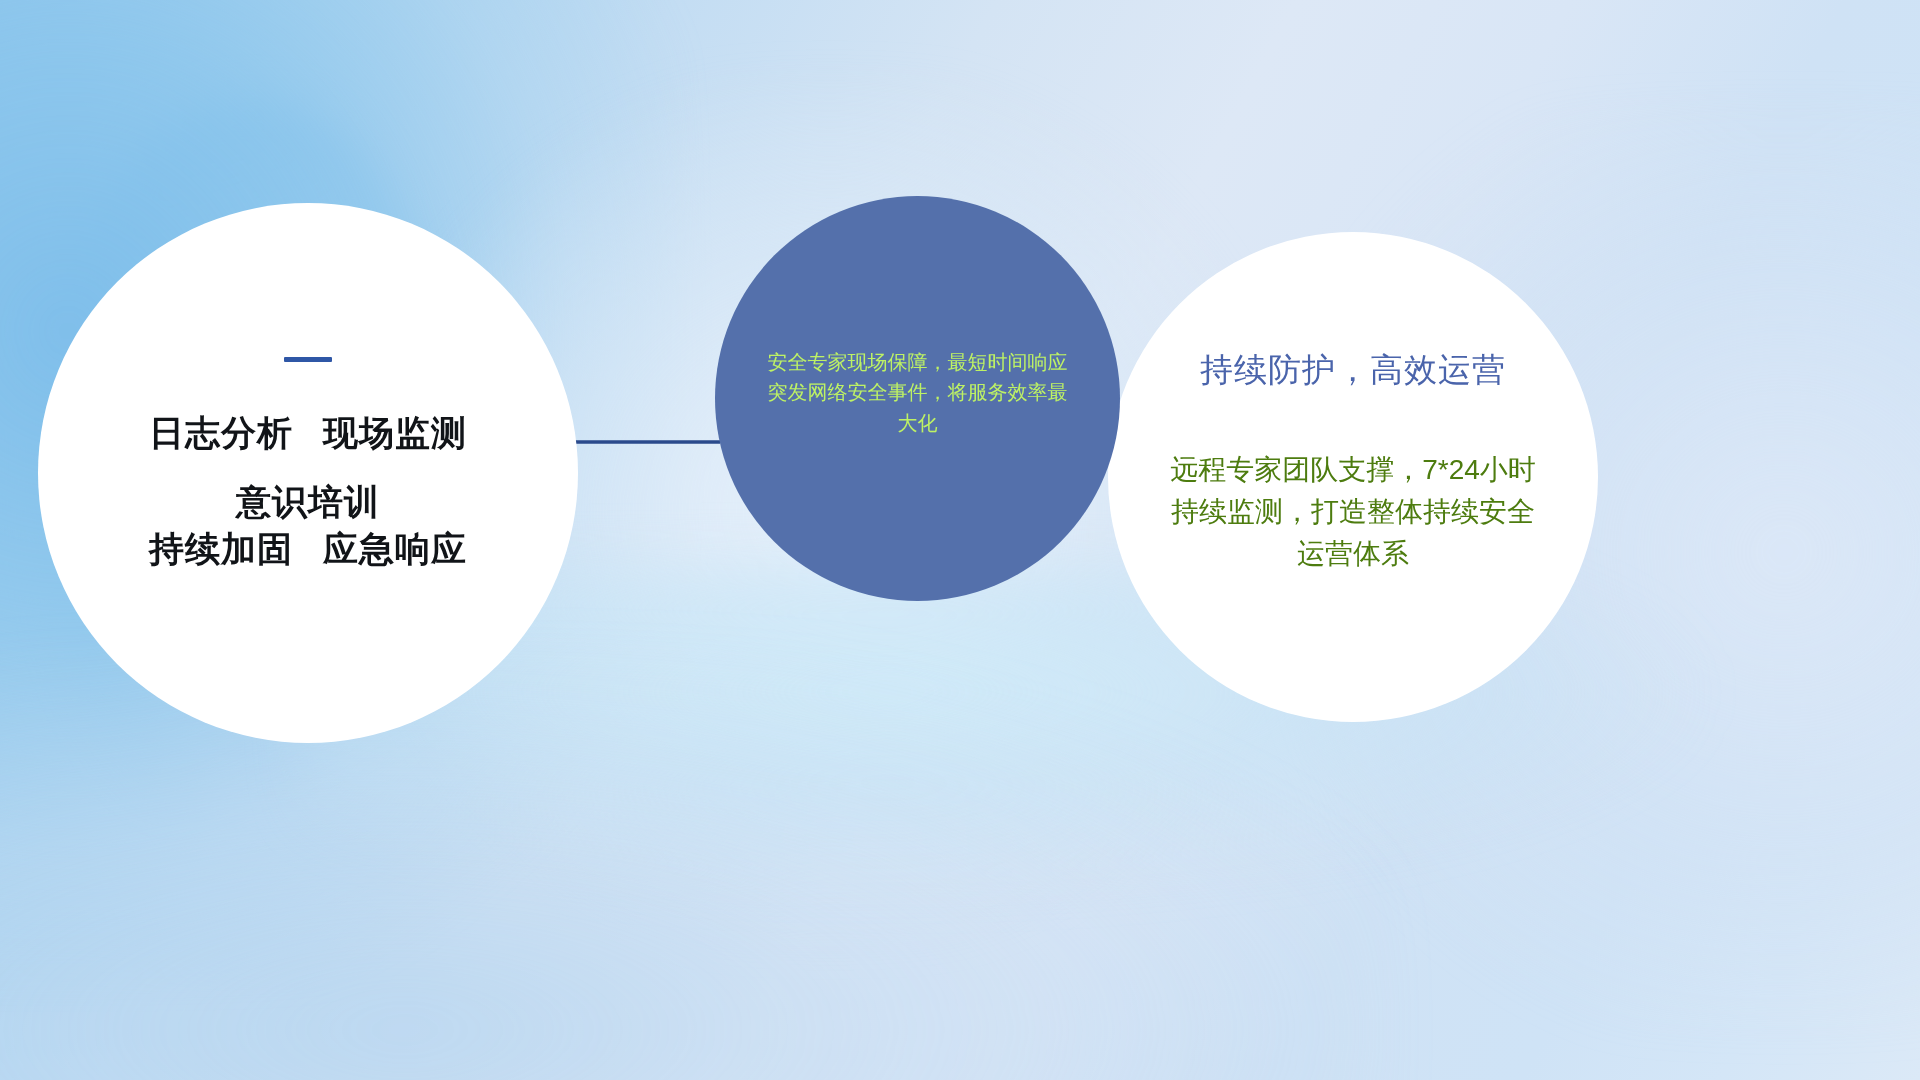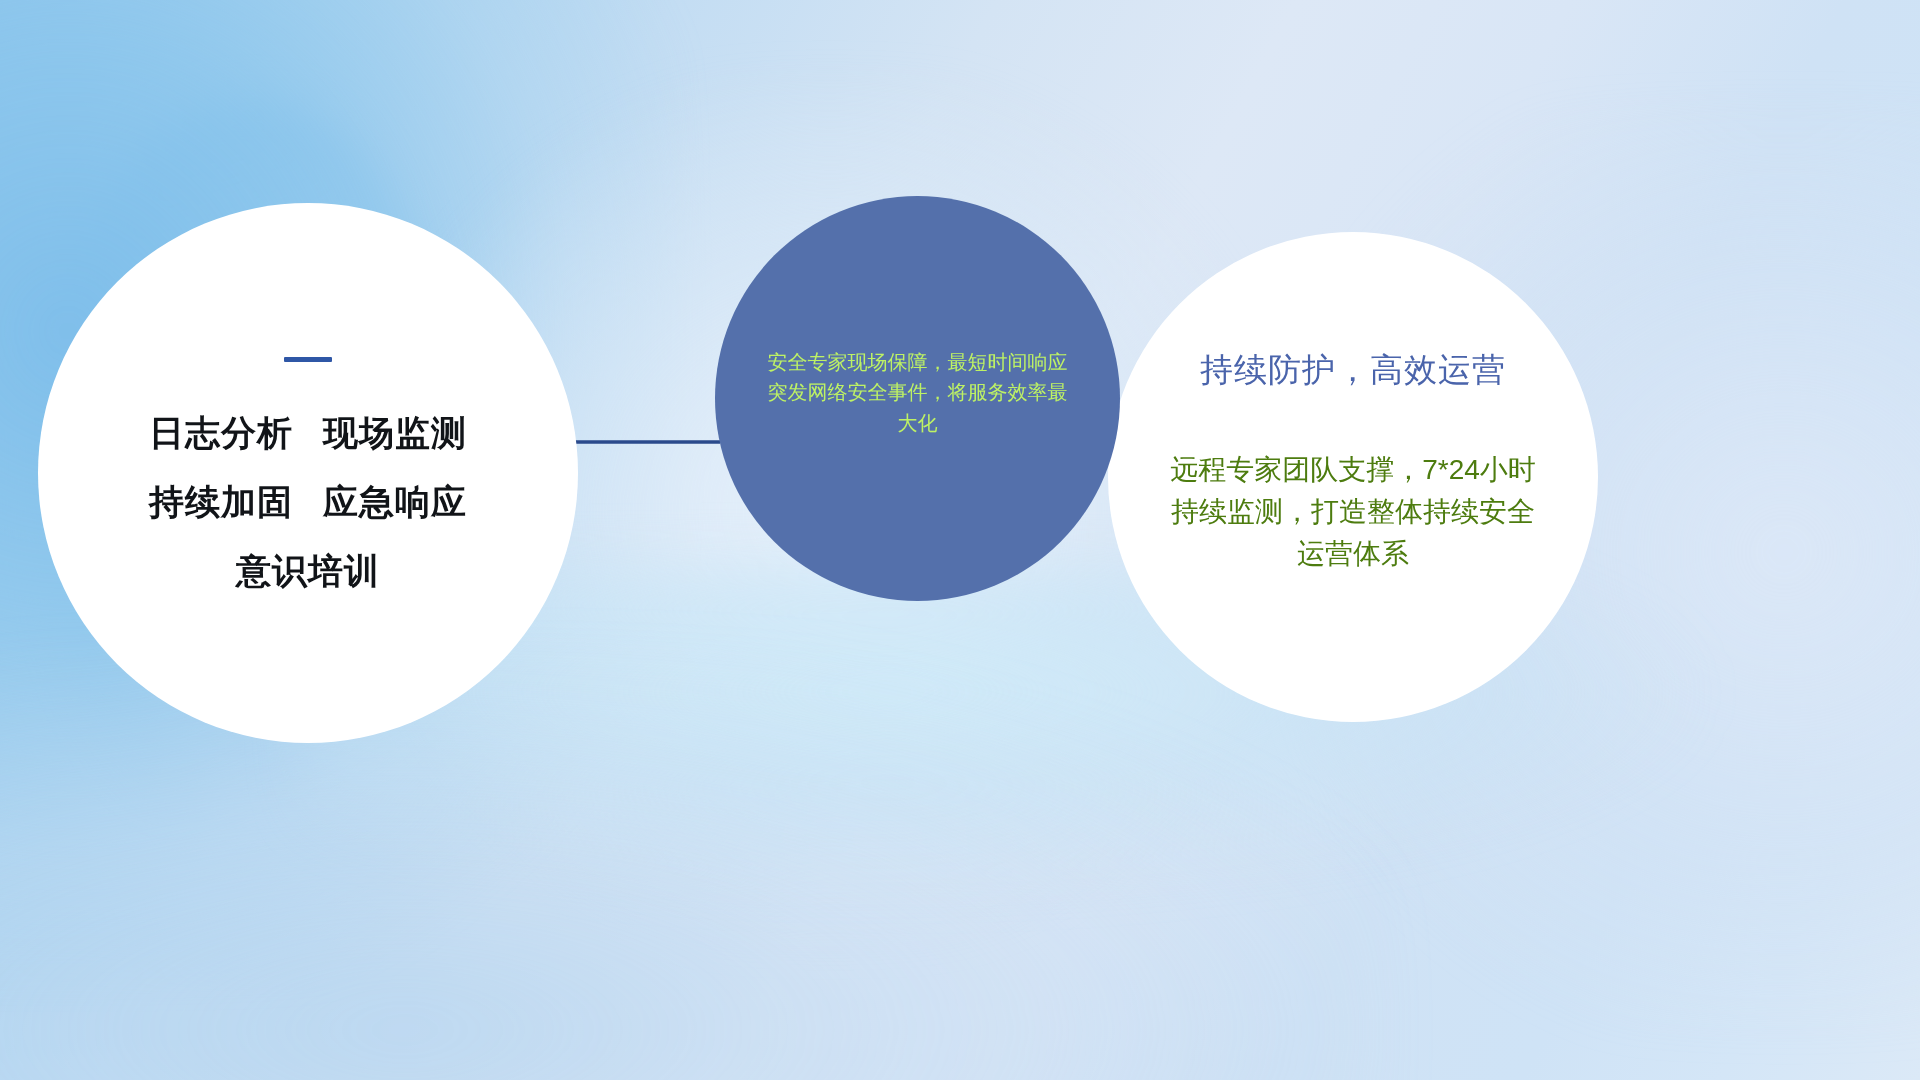--- a/index.html
+++ b/index.html
@@ -238,27 +238,27 @@
 
   <div class="circle" id="circle-left">
     <div class="inner">
       <div class="dash"></div>
 
       <div class="kw-row">
         <span class="kw">日志分析</span>
         <span class="kw">现场监测</span>
       </div>
 
+      <div class="kw-row single">
+        <span class="kw">意识培训</span>
+      </div>
+
       <div class="kw-row">
         <span class="kw">持续加固</span>
         <span class="kw">应急响应</span>
-      </div>
-
-      <div class="kw-row single">
-        <span class="kw">意识培训</span>
       </div>
     </div>
   </div>
 
   <div class="circle" id="circle-right">
     <div class="stack">
       <div class="title">持续防护，高效运营</div>
       <div class="body">远程专家团队支撑，7*24小时持续监测，打造整体持续安全运营体系</div>
     </div>
   </div>

